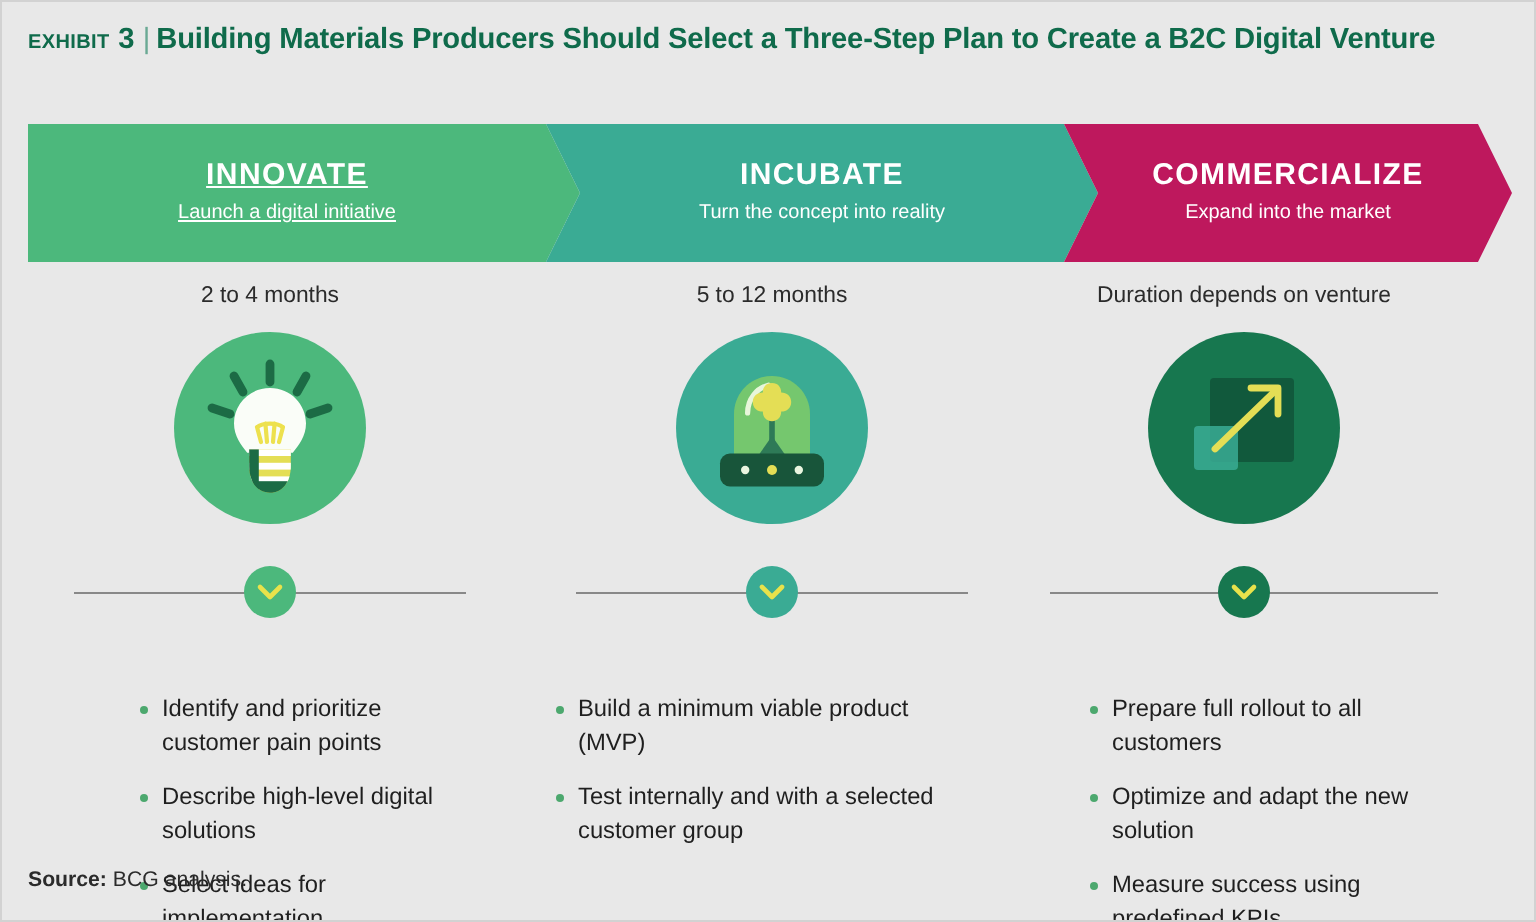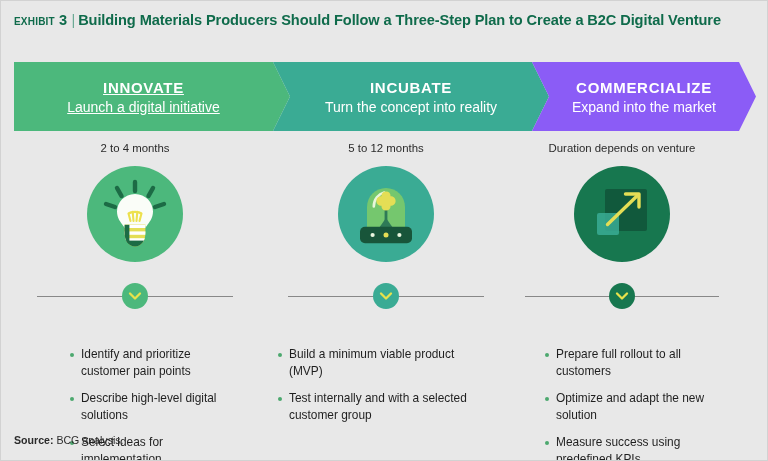--- a/index.html
+++ b/index.html
@@ -87,34 +87,34 @@
   .chev-2 {
     left: 259px;
     width: 276px;
     background: #3AAB94;
     clip-path: polygon(0 0, 259px 0, 276px 50%, 259px 100%, 0 100%, 17px 50%);
   }
   .chev-2 .chev-inner { left: 17px; width: 242px; }
   .chev-3 {
     left: 518px;
     width: 224px;
-    background: #8b5cf6;
+    background: #be185d;
     clip-path: polygon(0 0, 207px 0, 224px 50%, 207px 100%, 0 100%, 17px 50%);
   }
   .chev-3 .chev-inner { left: 17px; width: 190px; }
   .chev-title {
     font-size: 15px;
     font-weight: bold;
     letter-spacing: 0.7px;
     line-height: 18px;
     margin-bottom: 3px;
     white-space: nowrap;
   }
   .chev-sub {
-    font-size: 14px;
+    font-size: 10px;
     line-height: 14px;
     white-space: nowrap;
   }
 
   
   .col {
     position: absolute;
     top: 139px;
     width: 248px;
     height: 300px;
@@ -229,21 +229,21 @@
   }
   .source b { font-weight: bold; }
 </style>
 </head>
 <body>
 
 <div id="page">
 
   <div class="title-block">
     <div class="title-line">
-      <span class="exhibit-label">Exhibit 3</span><span class="title-pipe">|</span><span>Building Materials Producers Should Follow a Three-Step Plan to Create a B2C Digital Venture</span>
+      <span class="exhibit-label">Exhibit 3</span><span class="title-pipe">|</span><span>Building Materials Producers Should Select a Three-Step Plan to Create a B2C Digital Venture</span>
     </div>
   </div>
 
   <div class="band">
 
     <div class="chev chev-1">
       <div class="chev-inner">
         <div class="chev-title">INNOVATE</div>
         <div class="chev-sub">Launch a digital initiative</div>
       </div>

